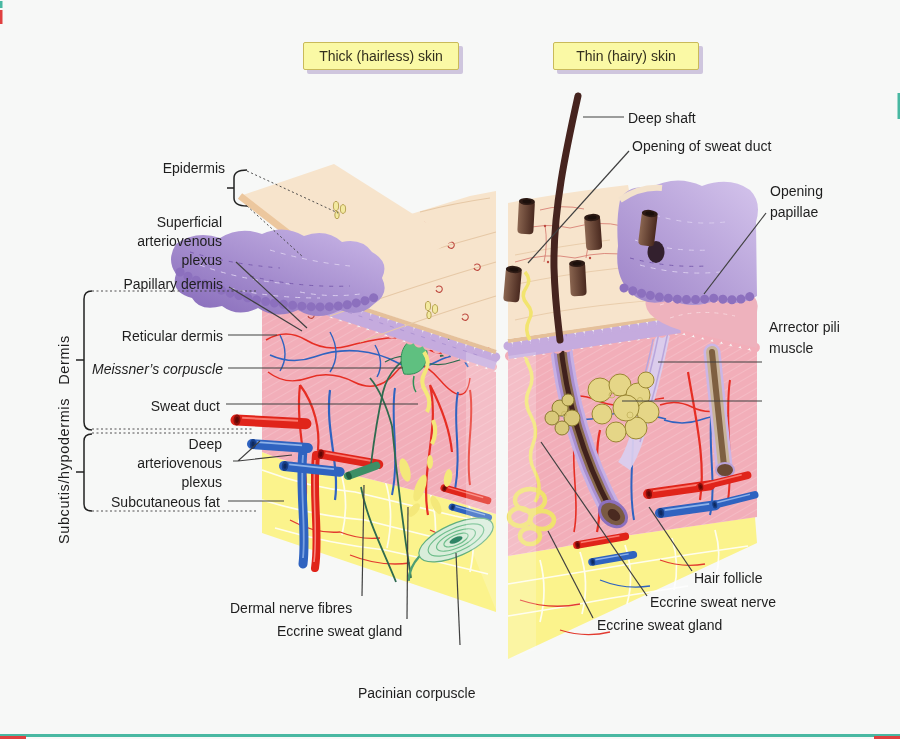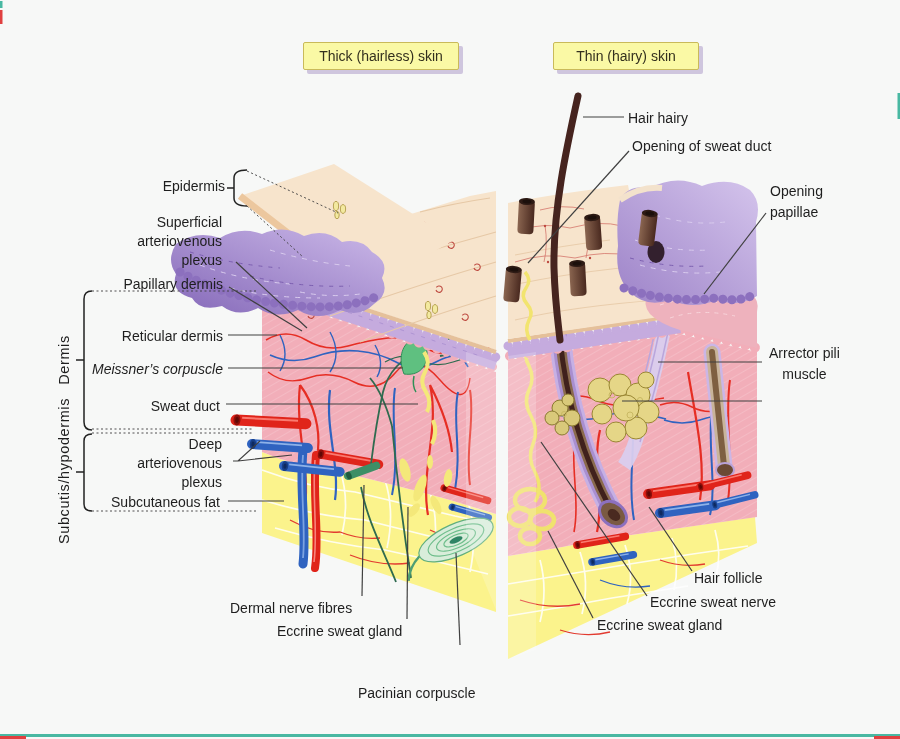--- a/index.html
+++ b/index.html
@@ -406,43 +406,43 @@
     <rect x="874" y="736" width="26" height="3" fill="#e04040"></rect>
     <rect x="0" y="1" width="2.5" height="7" fill="#49b8a2"></rect>
     <rect x="0" y="10" width="2.5" height="14" fill="#e04040"></rect>
     <rect x="897.5" y="93" width="2.5" height="26" fill="#49b8a2"></rect>
   </g>
 </svg>
 
 <div class="chip" style="left:553px;top:42px;width:144px;height:26px;">Thin (hairy) skin</div>
 <div class="chip" style="left:303px;top:42px;width:154px;height:26px;">Thick (hairless) skin</div>
 
-<div class="lbl r" style="right:675px;top:177px;">Epidermis</div>
+<div class="lbl r" style="right:675px;top:159px;">Epidermis</div>
 <div class="lbl r" style="right:678px;top:213px;">Superficial
 arteriovenous
 plexus</div>
 <div class="lbl r" style="right:677px;top:275px;">Papillary dermis</div>
 <div class="lbl r" style="right:677px;top:327px;">Reticular dermis</div>
 <div class="lbl r" style="right:677px;top:360px;font-style:italic;">Meissner’s corpuscle</div>
 <div class="lbl r" style="right:680px;top:397px;">Sweat duct</div>
 <div class="lbl r" style="right:678px;top:435px;">Deep
 arteriovenous
 plexus</div>
 <div class="lbl r" style="right:680px;top:493px;">Subcutaneous fat</div>
 
 <div class="vlab" style="left:24px;top:352px;width:80px;">Dermis</div>
 <div class="vlab" style="left:-16px;top:463px;width:160px;">Subcutis/hypodermis</div>
 
 <div class="lbl" style="left:230px;top:599px;">Dermal nerve fibres</div>
 <div class="lbl" style="left:277px;top:622px;">Eccrine sweat gland</div>
 <div class="lbl" style="left:358px;top:648px;margin-top:36px;">Pacinian corpuscle</div>
 
-<div class="lbl" style="left:628px;top:109px;">Hair hairy</div>
+<div class="lbl" style="left:628px;top:109px;">Deep shaft</div>
 <div class="lbl" style="left:632px;top:137px;">Opening of sweat duct</div>
 <div class="lbl lh21" style="left:770px;top:181px;">Opening
 papillae</div>
-<div class="lbl lh21" style="left:769px;top:343px;text-align:center;">Arrector pili
+<div class="lbl lh21" style="left:769px;top:317px;">Arrector pili
 muscle</div>
 <div class="lbl" style="left:694px;top:569px;">Hair follicle</div>
 <div class="lbl" style="left:650px;top:593px;">Eccrine sweat nerve</div>
 <div class="lbl" style="left:597px;top:616px;">Eccrine sweat gland</div>
 
 </div>
 
 </body></html>

